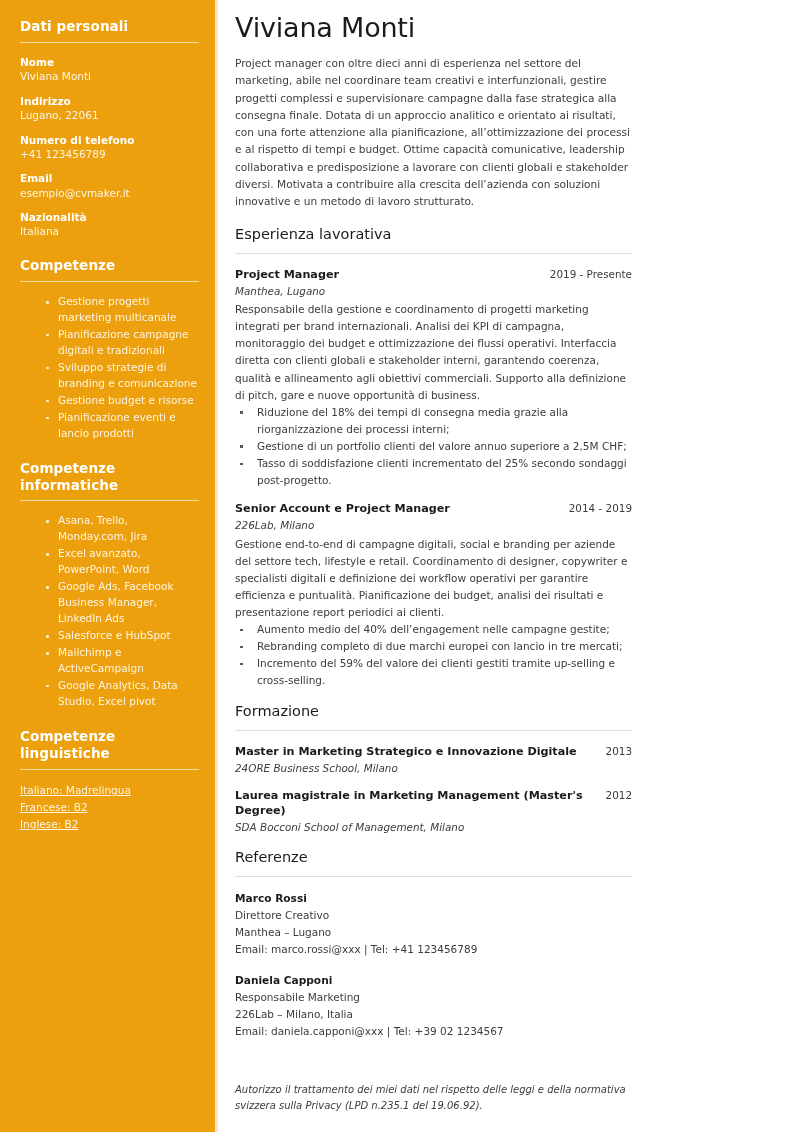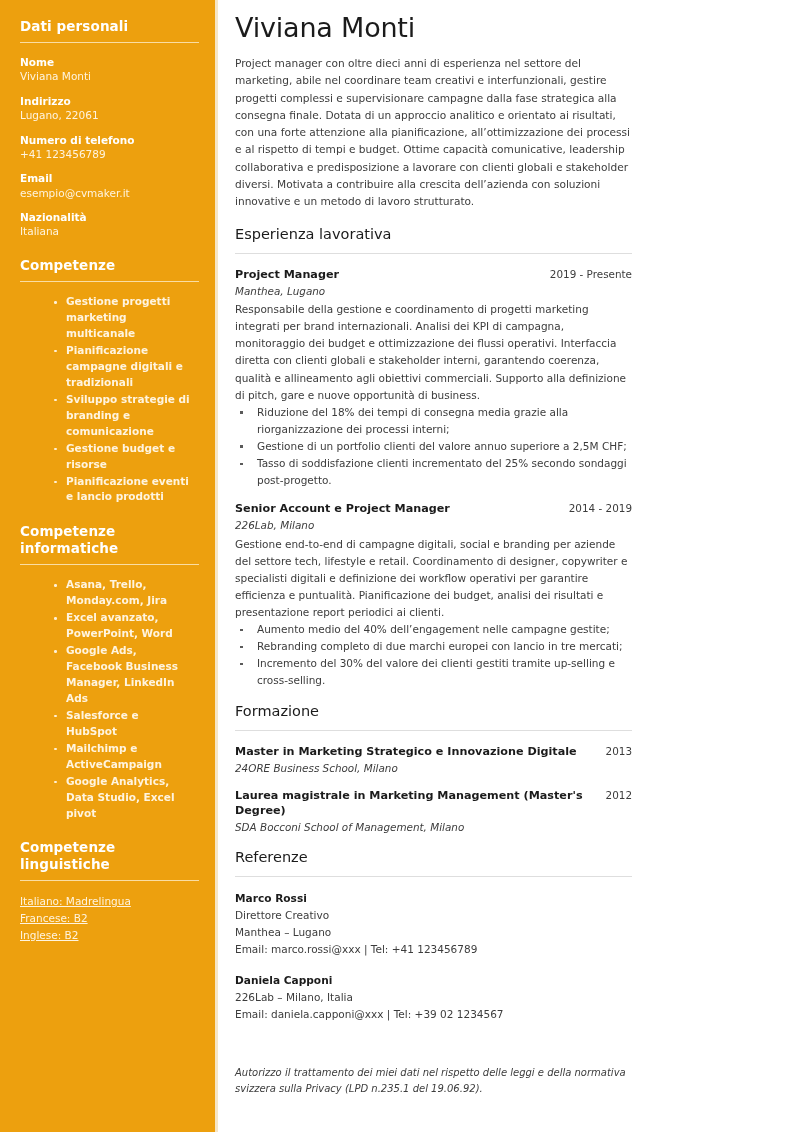--- a/index.html
+++ b/index.html
@@ -68,23 +68,22 @@
     line-height: 1.35;
   }
   .field-value {
     font-size: 10.5px;
     color: #fff4df;
     line-height: 1.4;
   }
 
   ul.side-list {
     list-style: none;
-    margin: 8px;
+    margin: 0;
     padding: 0 0 0 26px;
-    font-weight: bold;
   }
   ul.side-list li {
     position: relative;
     font-size: 10.5px;
     color: #fff4df;
     line-height: 1.52;
     margin-bottom: 1px;
     padding-left: 12px;
   }
   ul.side-list li::before {
@@ -309,21 +308,21 @@
           <div class="entry">
             <div class="entry-head">
               <div class="entry-title">Senior Account e Project Manager</div>
               <div class="entry-date">2014 - 2019</div>
             </div>
             <div class="entry-sub">226Lab, Milano</div>
             <p class="entry-desc">Gestione end-to-end di campagne digitali, social e branding per aziende del settore tech, lifestyle e retail. Coordinamento di designer, copywriter e specialisti digitali e definizione dei workflow operativi per garantire efficienza e puntualità. Pianificazione dei budget, analisi dei risultati e presentazione report periodici ai clienti.</p>
             <ul class="entry-bullets">
               <li>Aumento medio del 40% dell’engagement nelle campagne gestite;</li>
               <li>Rebranding completo di due marchi europei con lancio in tre mercati;</li>
-              <li>Incremento del 30% del valore dei clienti gestiti tramite up-selling e cross-selling.</li>
+              <li>Incremento del 59% del valore dei clienti gestiti tramite up-selling e cross-selling.</li>
             </ul>
           </div>
         </div>
     </section>
 
     <section class="section">
       <h2 class="sec-h">Formazione</h2>
       <div class="sec-rule"></div>
       <div id="education-entries">
           <div class="entry">
@@ -348,20 +347,21 @@
       <div class="sec-rule"></div>
       <div id="reference-entries">
           <div class="ref">
             <div class="ref-name">Marco Rossi</div>
             <div class="ref-line">Direttore Creativo</div>
             <div class="ref-line">Manthea – Lugano</div>
             <div class="ref-line">Email: marco.rossi@xxx | Tel: +41 123456789</div>
           </div>
           <div class="ref">
             <div class="ref-name">Daniela Capponi</div>
+            <div class="ref-line">Responsabile Marketing</div>
             <div class="ref-line">226Lab – Milano, Italia</div>
             <div class="ref-line">Email: daniela.capponi@xxx | Tel: +39 02 1234567</div>
           </div>
         </div>
     </section>
 
     <p class="privacy">Autorizzo il trattamento dei miei dati nel rispetto delle leggi e della normativa svizzera sulla Privacy (LPD n.235.1 del 19.06.92).</p>
 
   </main>
 </div>

